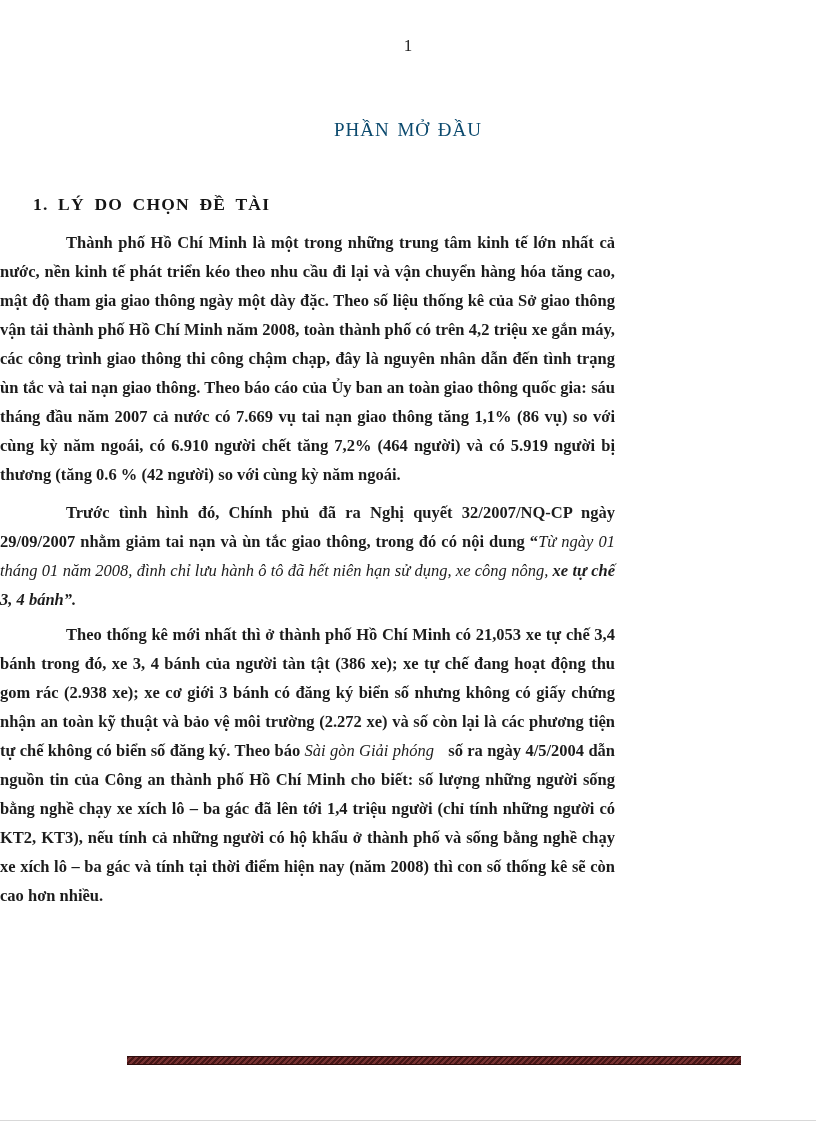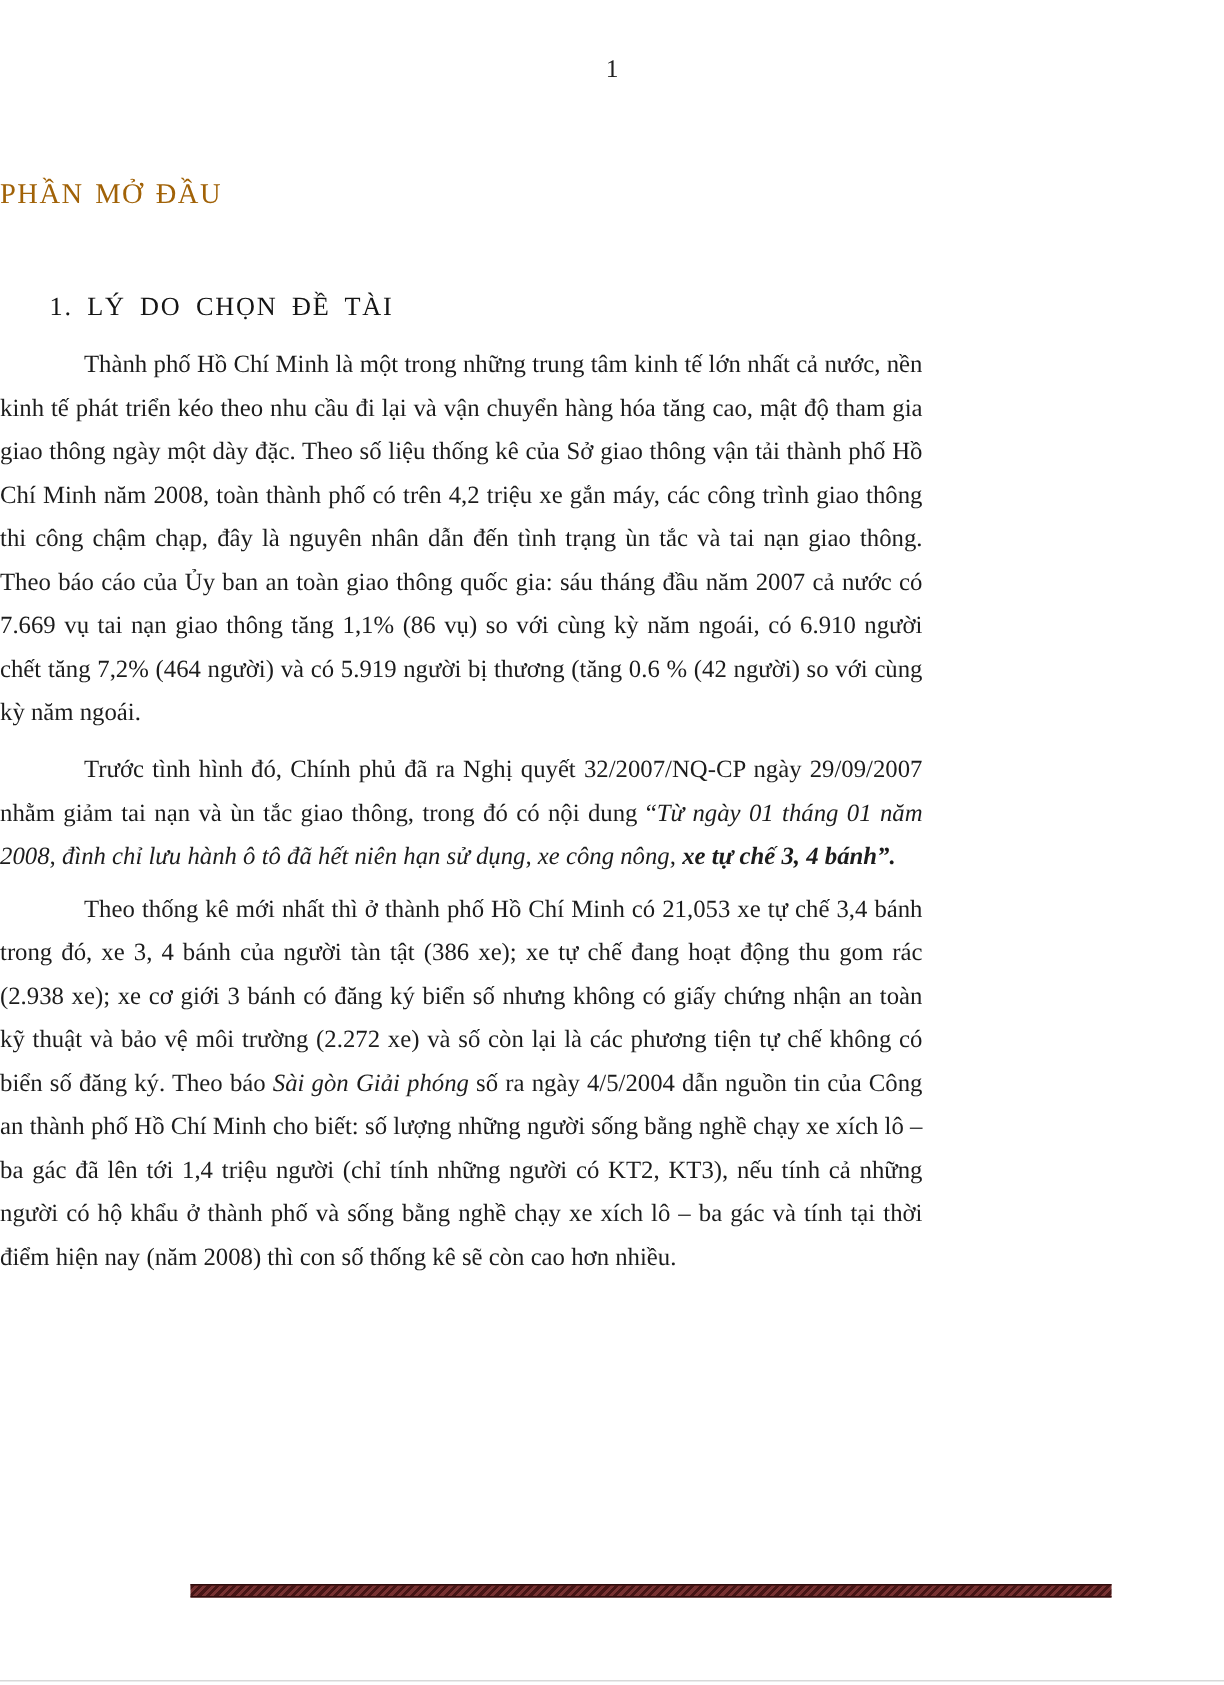--- a/index.html
+++ b/index.html
@@ -28,51 +28,52 @@
     width: 100%;
     text-align: center;
     font-size: 17px;
     color: #222;
   }
   .doc-title {
     position: absolute;
     top: 119px;
     left: 0;
     width: 100%;
-    text-align: left;
+    text-align: center;
     font-size: 19px;
     letter-spacing: 1px;
     word-spacing: 2px;
-    color: #a16207;
+    color: #0c4a6e;
   }
   .section-heading {
     position: absolute;
     top: 194px;
     left: 33px;
     font-size: 17.5px;
     letter-spacing: 1.2px;
     word-spacing: 4px;
     color: #151515;
+    font-weight: bold;
   }
   .body-text {
     position: absolute;
     top: 228px;
     left: 0;
     width: 615px;
   }
   .body-par {
     font-size: 16.5px;
     line-height: 29px;
     text-align: justify;
     text-indent: 56px;
     color: #1c1c1c;
   }
   .body-par + .body-par { margin-top: 9px; }
   .body-par.gap-lg { margin-top: 6px; }
-  .rn { font-style: normal; font-weight: normal; }
+  .rn { font-style: normal; font-weight: bold; padding-left: 10px; }
   .ri { font-style: italic; font-weight: normal; }
   .rbi { font-style: italic; font-weight: bold; }
   .footer-rule {
     position: absolute;
     top: 1056px;
     left: 127px;
     width: 614px;
     height: 9px;
     background: #6b2121;
     background-image: repeating-linear-gradient(135deg,

